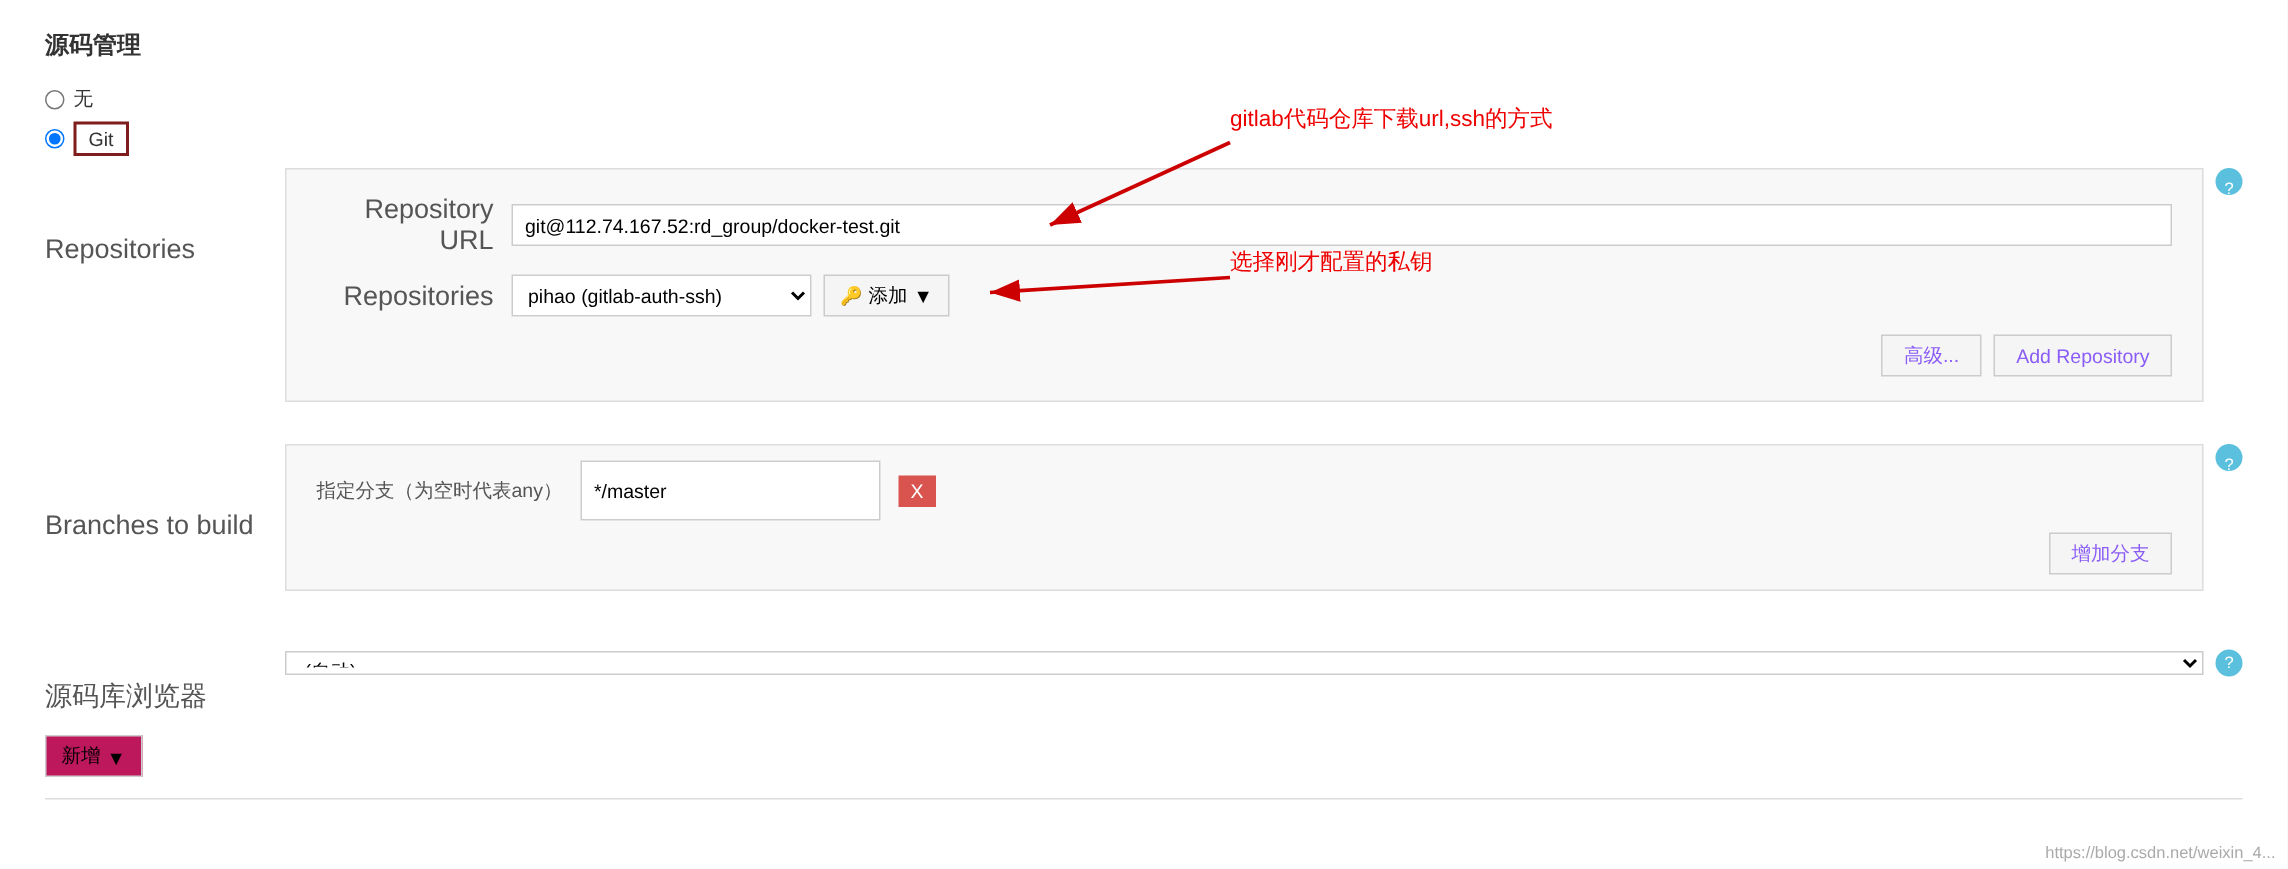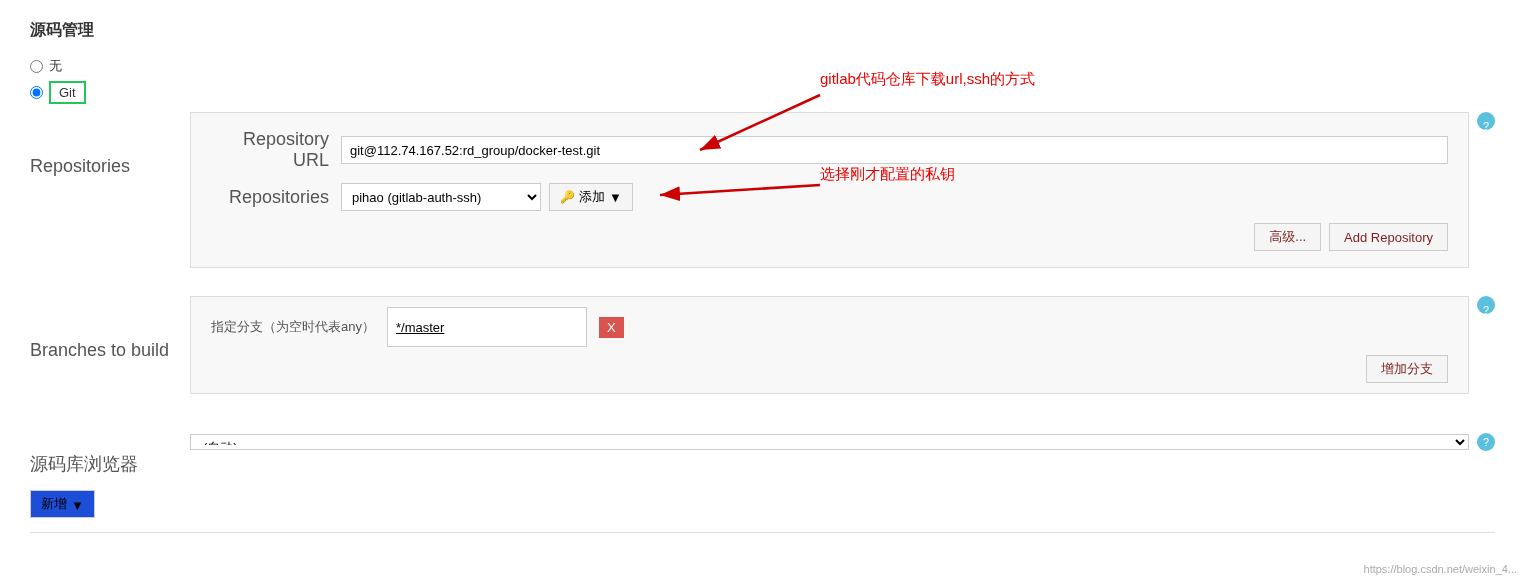--- a/index.html
+++ b/index.html
@@ -28,21 +28,21 @@
       display: flex;
       align-items: center;
       margin-bottom: 6px;
       gap: 6px;
       font-size: 13px;
     }
     .radio-item input[type="radio"] {
       margin: 0;
     }
     .git-label-box {
-      border: 2px solid #22c55e;
+      border: 2px solid #7f1d1d;
       padding: 2px 8px;
       display: inline-block;
     }
     .form-section {
       background: #f8f8f8;
       border: 1px solid #ddd;
       margin-bottom: 14px;
       padding: 16px 20px;
       position: relative;
     }
@@ -100,21 +100,21 @@
       justify-content: flex-end;
       gap: 8px;
       margin-top: 8px;
     }
     .btn-secondary {
       background: #f5f5f5;
       border: 1px solid #ccc;
       padding: 4px 14px;
       font-size: 13px;
       cursor: pointer;
-      color: #7f1d1d;
+      color: #8b5cf6;
     }
     .section-label {
       width: 160px;
       flex-shrink: 0;
       padding-top: 8px;
       color: #555;
       font-size: 18px;
       margin-top: 36px;
     }
     .help-icon {
@@ -146,21 +146,20 @@
     .branch-label {
       font-size: 13px;
       color: #555;
     }
     .branch-input {
       border: 1px solid #ccc;
       padding: 19px 8px;
       font-size: 13px;
       width: 200px;
       height: 19px;
-      text-decoration: underline;
     }
     .btn-delete {
       background: #d9534f;
       color: #fff;
       border: none;
       padding: 3px 8px;
       font-size: 13px;
       cursor: pointer;
     }
     .browser-row {
@@ -175,21 +174,21 @@
       font-size: 13px;
       height: 16px;
       background: #fff;
     }
     .behaviours-row {
       display: flex;
       align-items: center;
       margin-bottom: 14px;
     }
     .btn-new {
-      background: #1d4ed8;
+      background: #be185d;
       border: 1px solid #ccc;
       padding: 4px 10px;
       font-size: 13px;
       cursor: pointer;
       display: flex;
       align-items: flex-end;
       gap: 4px;
     }
     .divider-line {
       border: none;

